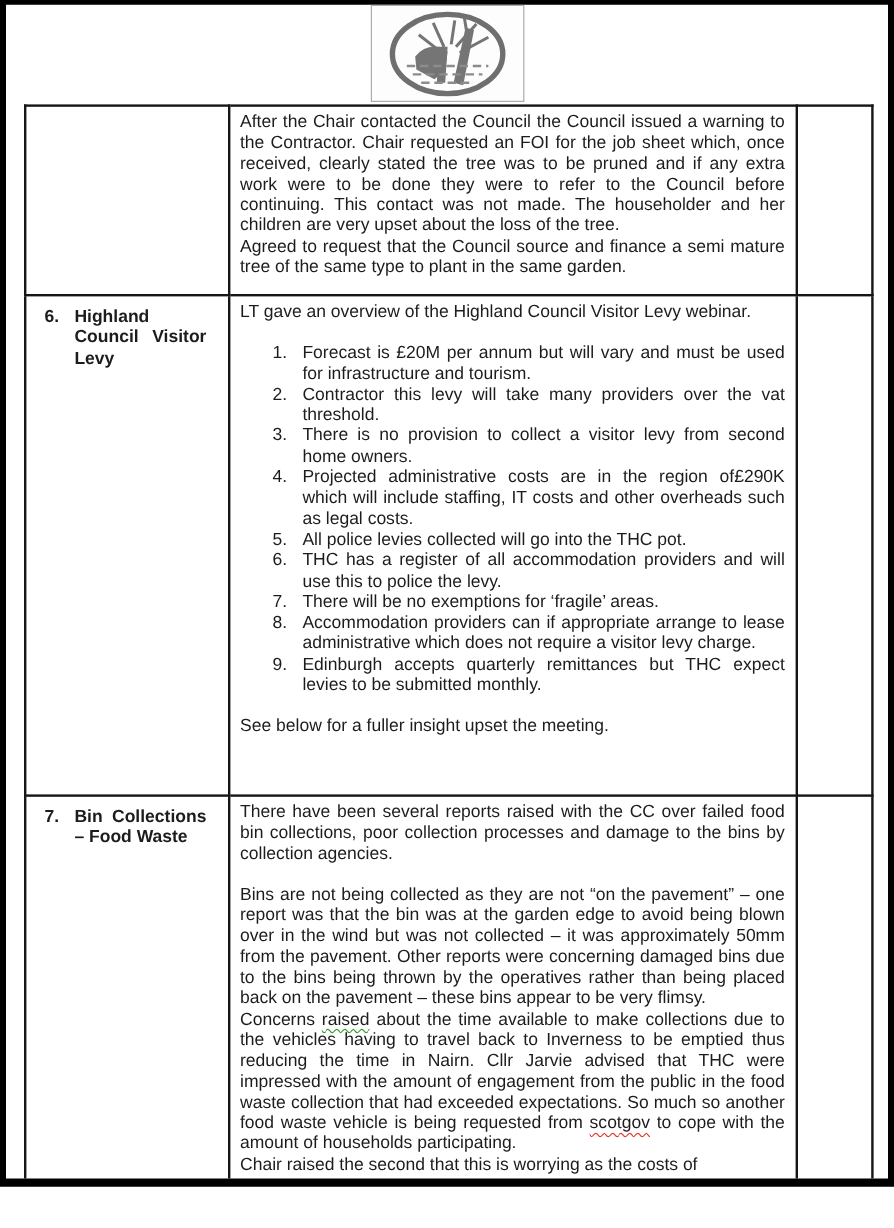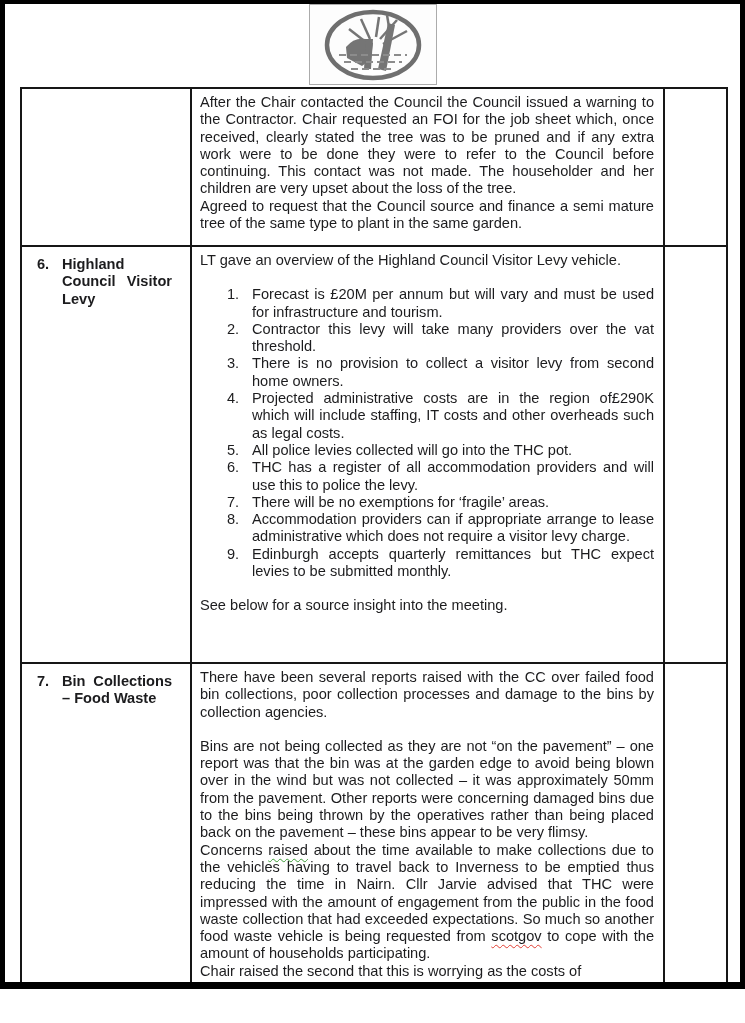--- a/index.html
+++ b/index.html
@@ -115,21 +115,21 @@
     </tr>
 
     <tr style="height:417px;">
       <td class="item-cell">
         <div class="item-head">
           <span class="item-num">6.</span>
           <span class="item-title">Highland Council Visitor Levy</span>
         </div>
       </td>
       <td class="content-cell">
-        <p>LT gave an overview of the Highland Council Visitor Levy vehicle.</p>
+        <p>LT gave an overview of the Highland Council Visitor Levy webinar.</p>
         <div class="nlist">
           <div class="li">
             <span class="li-num">1.</span>
             <span class="li-text">Forecast is £20M per annum but will vary and must be used for infrastructure and tourism.</span>
           </div>
           <div class="li">
             <span class="li-num">2.</span>
             <span class="li-text">Contractor this levy will take many providers over the vat threshold.</span>
           </div>
           <div class="li">
@@ -154,21 +154,21 @@
           </div>
           <div class="li">
             <span class="li-num">8.</span>
             <span class="li-text">Accommodation providers can if appropriate arrange to lease administrative which does not require a visitor levy charge.</span>
           </div>
           <div class="li">
             <span class="li-num">9.</span>
             <span class="li-text">Edinburgh accepts quarterly remittances but THC expect levies to be submitted monthly.</span>
           </div>
         </div>
-        <p class="gap-above">See below for a source insight into the meeting.</p>
+        <p class="gap-above">See below for a fuller insight upset the meeting.</p>
       </td>
       <td></td>
     </tr>
 
     <tr style="height:344px;">
       <td class="item-cell">
         <div class="item-head">
           <span class="item-num">7.</span>
           <span class="item-title">Bin Collections – Food Waste</span>
         </div>

